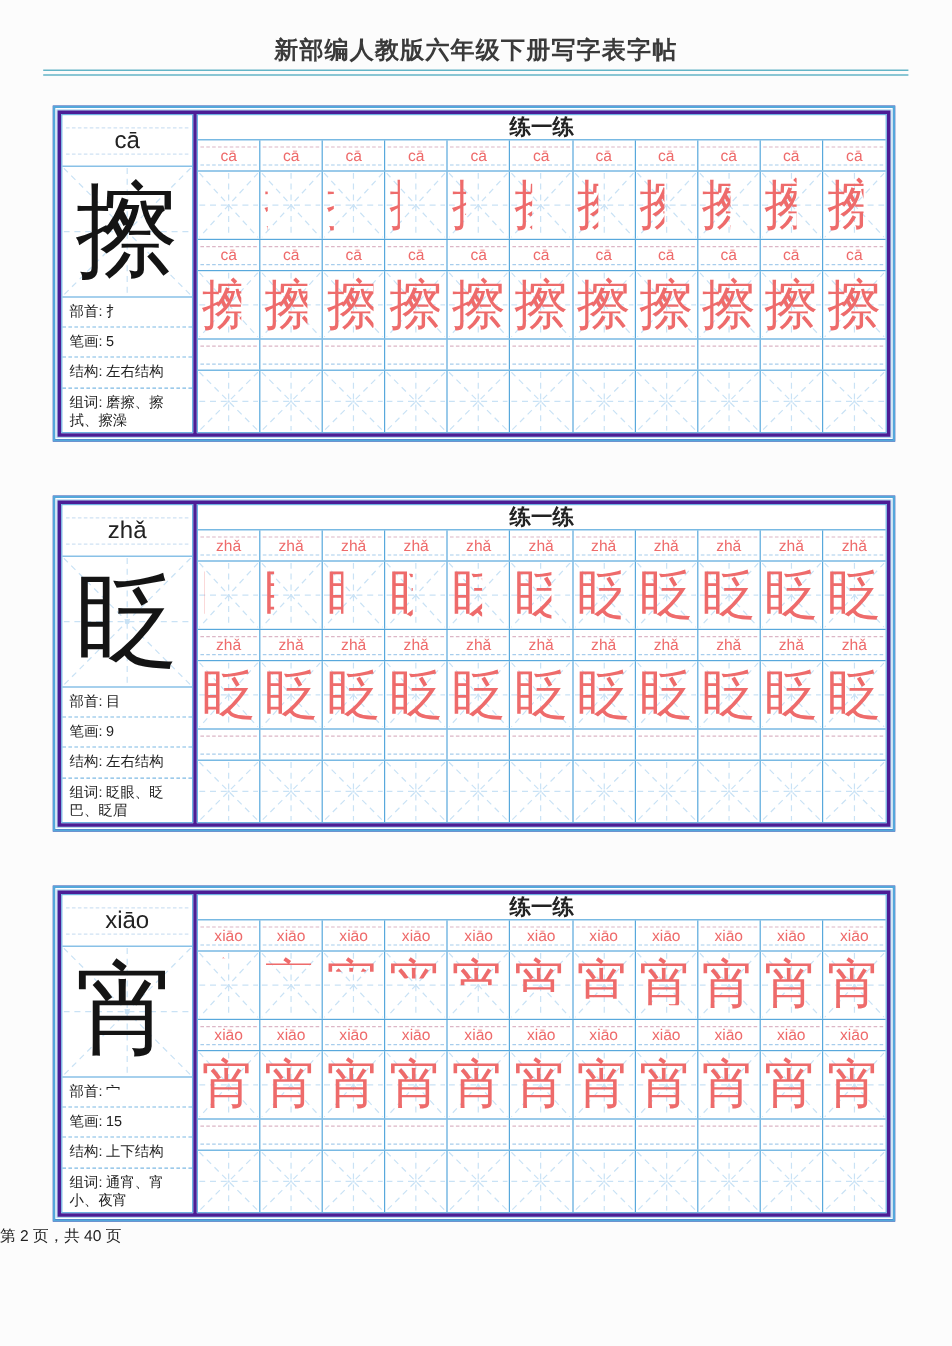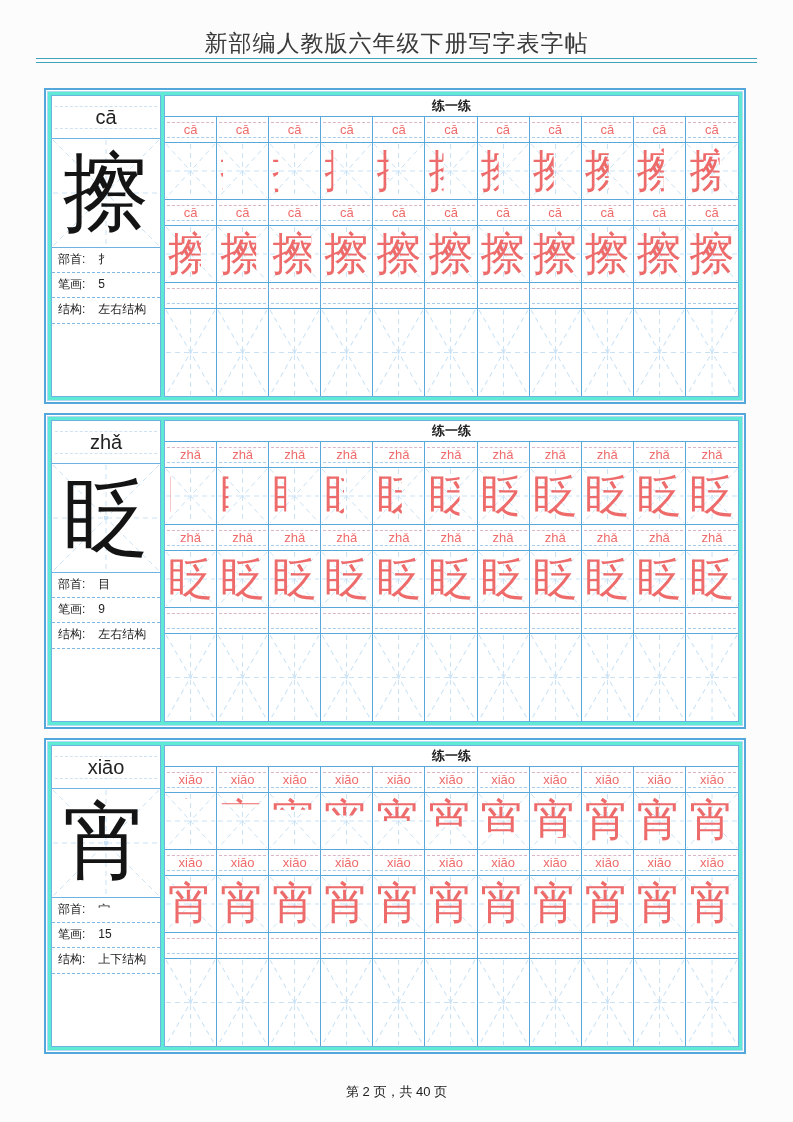--- a/index.html
+++ b/index.html
@@ -15,32 +15,32 @@
   body{
     width:793px;height:1122px;position:relative;
     background:#fcfcfc;
     font-family:"Liberation Sans",sans-serif;
     color:var(--text-dark);
     overflow:hidden;
   }
   
   .page-title{
     position:absolute;top:28px;left:0;width:100%;
-    text-align:center;font-size:23px;font-weight:400;
+    text-align:center;font-size:20px;font-weight:700;
     color:#3a3a3a;letter-spacing:1px;
   }
   .title-underline{
     position:absolute;top:58px;left:36px;width:721px;height:3px;
     border-top:1px solid var(--underline);
     border-bottom:1px solid var(--underline);
   }
   
   .block{
-    position:absolute;left:44px;width:702px;height:316px;
-    box-sizing:border-box;background:#5eead4;
+    position:absolute;left:44px;width:702px;height:280px;
+    box-sizing:border-box;background:#4c1d95;
     border:2px solid var(--outer-border);
     box-shadow:inset 0 0 0 1px #ffffff, inset 0 0 0 2px #b4d9f0;
     padding:5px;display:flex;
   }
   
   .left-col{
     flex:none;width:110px;box-sizing:border-box;
     border:1px solid var(--inner-line);
     margin-right:3px;display:flex;flex-direction:column;background:#fff;
   }
@@ -70,31 +70,31 @@
   .info-row{
     box-sizing:border-box;flex:none;padding:4px 6px 2px 6px;
     font-size:12px;line-height:15px;color:#222;
     border-bottom:1px dashed #7db9e4;
     white-space:normal;
   }
   .info-row.r-radical{height:25px;}
   .info-row.r-strokes{height:25px;}
   .info-row.r-structure{height:26px;}
   .info-row.r-words{flex:1;border-bottom:none;}
-  .info-row .lbl{margin-right:13px;}
+  .info-row .lbl{margin-right:3px;}
   
   .practice{
     flex:1;box-sizing:border-box;background:#fff;
     border:1px solid var(--inner-line);
     display:flex;flex-direction:column;
   }
   .prow{flex:none;border-bottom:1px solid var(--cell-divider);box-sizing:border-box;}
   .prow.header{
     height:21px;display:flex;align-items:center;justify-content:center;
-    font-size:13px;font-weight:600;color:#222;
+    font-size:18px;font-weight:600;color:#222;
   }
   .prow.pinyin-row{height:26px;display:grid;grid-template-columns:repeat(11,1fr);}
   .prow.char-row{height:57px;display:grid;grid-template-columns:repeat(11,1fr);}
   .prow.grid-row{flex:1;border-bottom:none;display:grid;grid-template-columns:repeat(11,1fr);}
   .pcell{
     position:relative;display:flex;align-items:center;justify-content:center;
     font-size:13px;color:var(--practice-red);
     border-right:1px solid var(--cell-divider);overflow:hidden;
   }
   .pcell::before,.pcell::after{content:"";position:absolute;left:2px;right:2px;}
@@ -110,22 +110,22 @@
     display:flex;align-items:center;justify-content:center;
     font-size:45px;color:var(--practice-red);
     font-family:"Liberation Serif",serif;
   }
   .prow > :last-child{border-right:none;}
   .migrid{position:absolute;inset:1px;width:calc(100% - 2px);height:calc(100% - 2px);z-index:1;}
   .migrid line{stroke:var(--grid-dash);stroke-width:1;stroke-dasharray:5 4;vector-effect:non-scaling-stroke;}
   .migrid circle{fill:var(--grid-dash);}
   
   .footer{
-    position:absolute;top:1083px;left:0;width:100%;
-    text-align:center;font-size:13px;color:#222;
+    position:absolute;top:1021px;left:0;width:100%;
+    text-align:left;font-size:13px;color:#222;
   }
 </style>
 </head>
 <body>
 
 <div class="page-title">新部编人教版六年级下册写字表字帖</div>
 <div class="title-underline"></div>
 
 <div id="blocks">
   <section class="block" style="top: 88px;">
@@ -145,20 +145,23 @@
       </div>
       <div class="info-row r-radical">
         <span class="lbl">部首:</span><span class="val">扌</span>
       </div>
       <div class="info-row r-strokes">
         <span class="lbl">笔画:</span><span class="val">5</span>
       </div>
       <div class="info-row r-structure">
         <span class="lbl">结构:</span><span class="val">左右结构</span>
       </div>
+      <div class="info-row r-words">
+        <span class="lbl">组词:</span><span class="val">磨擦、擦拭、擦澡</span>
+      </div>
     </div>
     <div class="practice">
       <div class="prow header">练一练</div>
     <div class="prow pinyin-row">
           <div class="pcell">
             <span class="py">cā</span>
           </div>
           <div class="pcell">
             <span class="py">cā</span>
           </div>
@@ -583,20 +586,23 @@
       </div>
       <div class="info-row r-radical">
         <span class="lbl">部首:</span><span class="val">目</span>
       </div>
       <div class="info-row r-strokes">
         <span class="lbl">笔画:</span><span class="val">9</span>
       </div>
       <div class="info-row r-structure">
         <span class="lbl">结构:</span><span class="val">左右结构</span>
       </div>
+      <div class="info-row r-words">
+        <span class="lbl">组词:</span><span class="val">眨眼、眨巴、眨眉</span>
+      </div>
     </div>
     <div class="practice">
       <div class="prow header">练一练</div>
     <div class="prow pinyin-row">
           <div class="pcell">
             <span class="py">zhǎ</span>
           </div>
           <div class="pcell">
             <span class="py">zhǎ</span>
           </div>
@@ -1021,20 +1027,23 @@
       </div>
       <div class="info-row r-radical">
         <span class="lbl">部首:</span><span class="val">宀</span>
       </div>
       <div class="info-row r-strokes">
         <span class="lbl">笔画:</span><span class="val">15</span>
       </div>
       <div class="info-row r-structure">
         <span class="lbl">结构:</span><span class="val">上下结构</span>
       </div>
+      <div class="info-row r-words">
+        <span class="lbl">组词:</span><span class="val">通宵、宵小、夜宵</span>
+      </div>
     </div>
     <div class="practice">
       <div class="prow header">练一练</div>
     <div class="prow pinyin-row">
           <div class="pcell">
             <span class="py">xiāo</span>
           </div>
           <div class="pcell">
             <span class="py">xiāo</span>
           </div>

